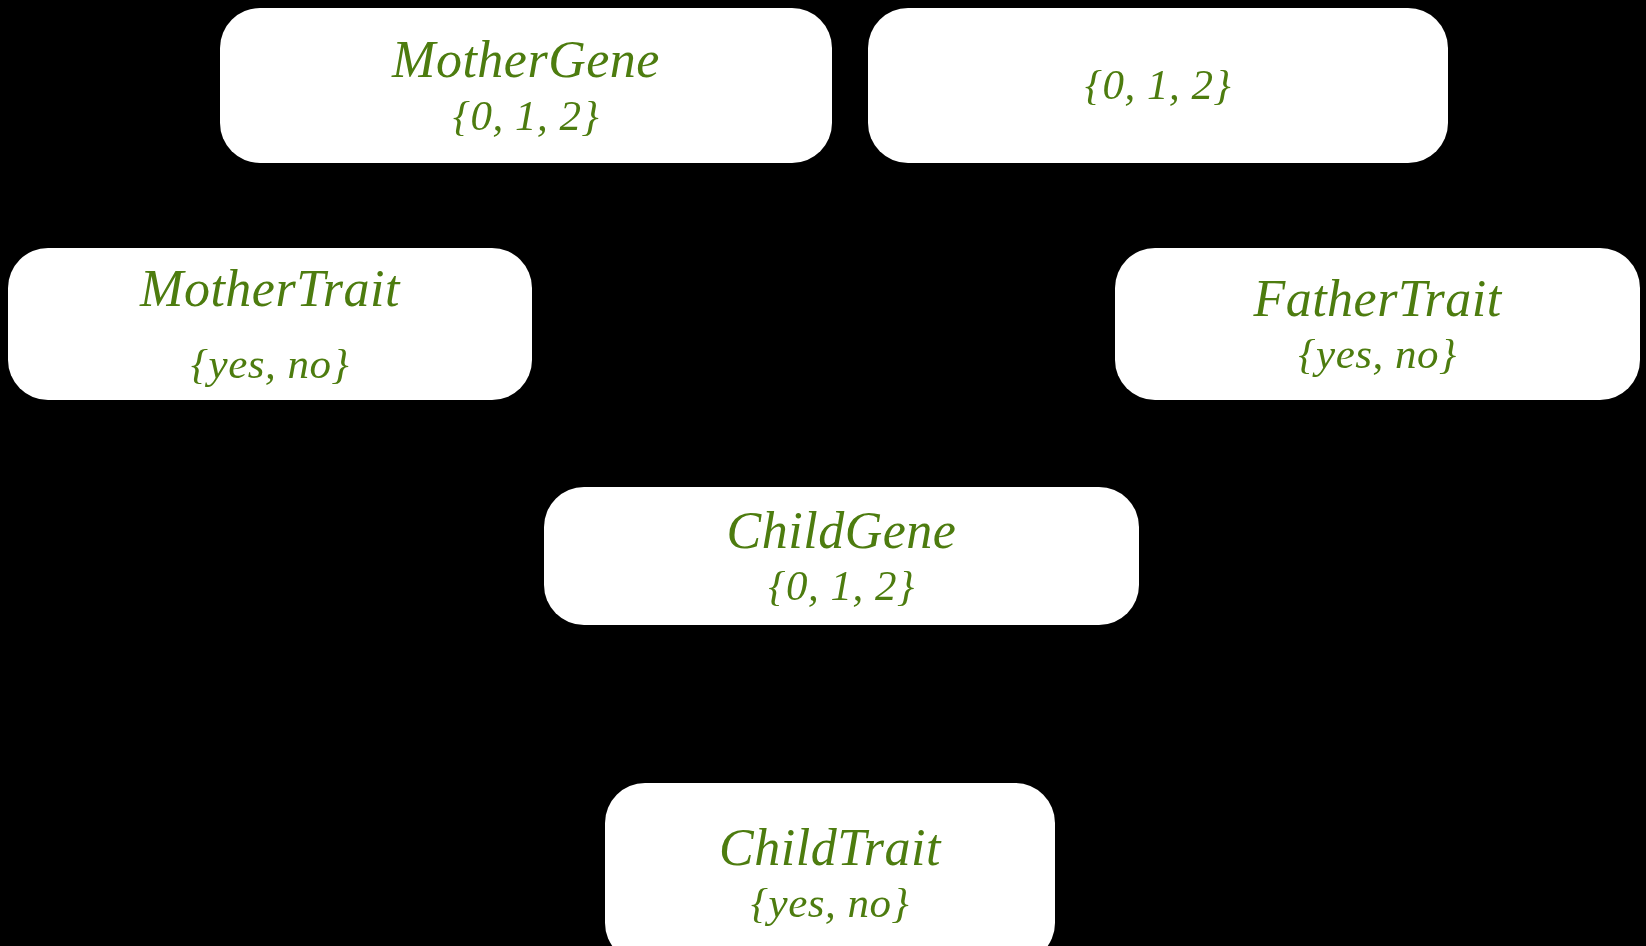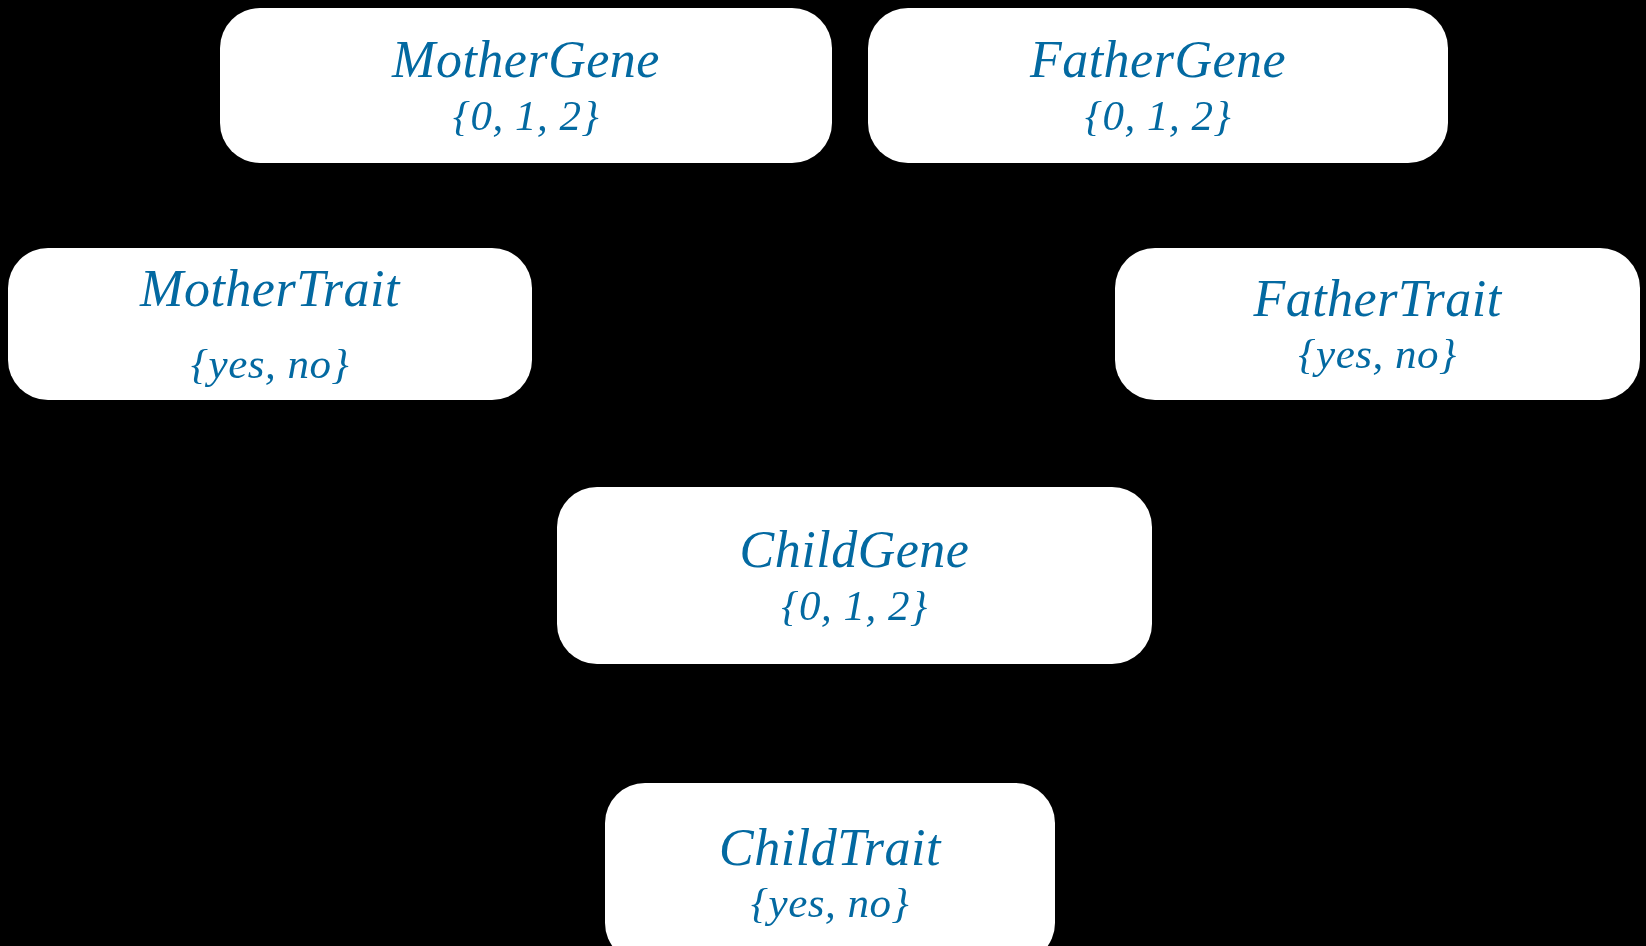--- a/index.html
+++ b/index.html
@@ -20,21 +20,21 @@
     background: #000000;
   }
   .node {
     position: absolute;
     background: #ffffff;
     border-radius: 40px;
     display: flex;
     flex-direction: column;
     align-items: center;
     justify-content: center;
-    color: #0369a1;
+    color: #4d7c0f;
     font-style: italic;
     line-height: 1.18;
     text-align: center;
     box-sizing: border-box;
     overflow: hidden;
   }
   .node .nname {
     font-size: 52px;
     letter-spacing: 0.5px;
     white-space: nowrap;
@@ -43,35 +43,34 @@
     font-size: 43px;
     letter-spacing: 0.5px;
     white-space: nowrap;
   }
 
   
   #node-mother-gene  { left: 220px;  top: 8px;   width: 612px; height: 155px; }
   #node-father-gene  { left: 868px;  top: 8px;   width: 580px; height: 155px; }
   #node-mother-trait { left: 8px;    top: 248px; width: 524px; height: 152px; gap: 19px; }
   #node-father-trait { left: 1115px; top: 248px; width: 525px; height: 152px; }
-  #node-child-gene   { left: 557px;  top: 487px; width: 595px; height: 177px; }
+  #node-child-gene   { left: 544px;  top: 487px; width: 595px; height: 138px; }
   #node-child-trait  { left: 605px;  top: 783px; width: 450px; height: 180px; }
 </style>
 </head>
 <body>
 
 <div id="canvas">
 
   <div class="node" id="node-mother-gene">
     <div class="nname">MotherGene</div>
     <div class="ndomain">{0, 1, 2}</div>
   </div>
 
   <div class="node" id="node-father-gene">
-    <div class="nname">FatherGene</div>
     <div class="ndomain">{0, 1, 2}</div>
   </div>
 
   <div class="node" id="node-mother-trait">
     <div class="nname">MotherTrait</div>
     <div class="ndomain">{yes, no}</div>
   </div>
 
   <div class="node" id="node-father-trait">
     <div class="nname">FatherTrait</div>

